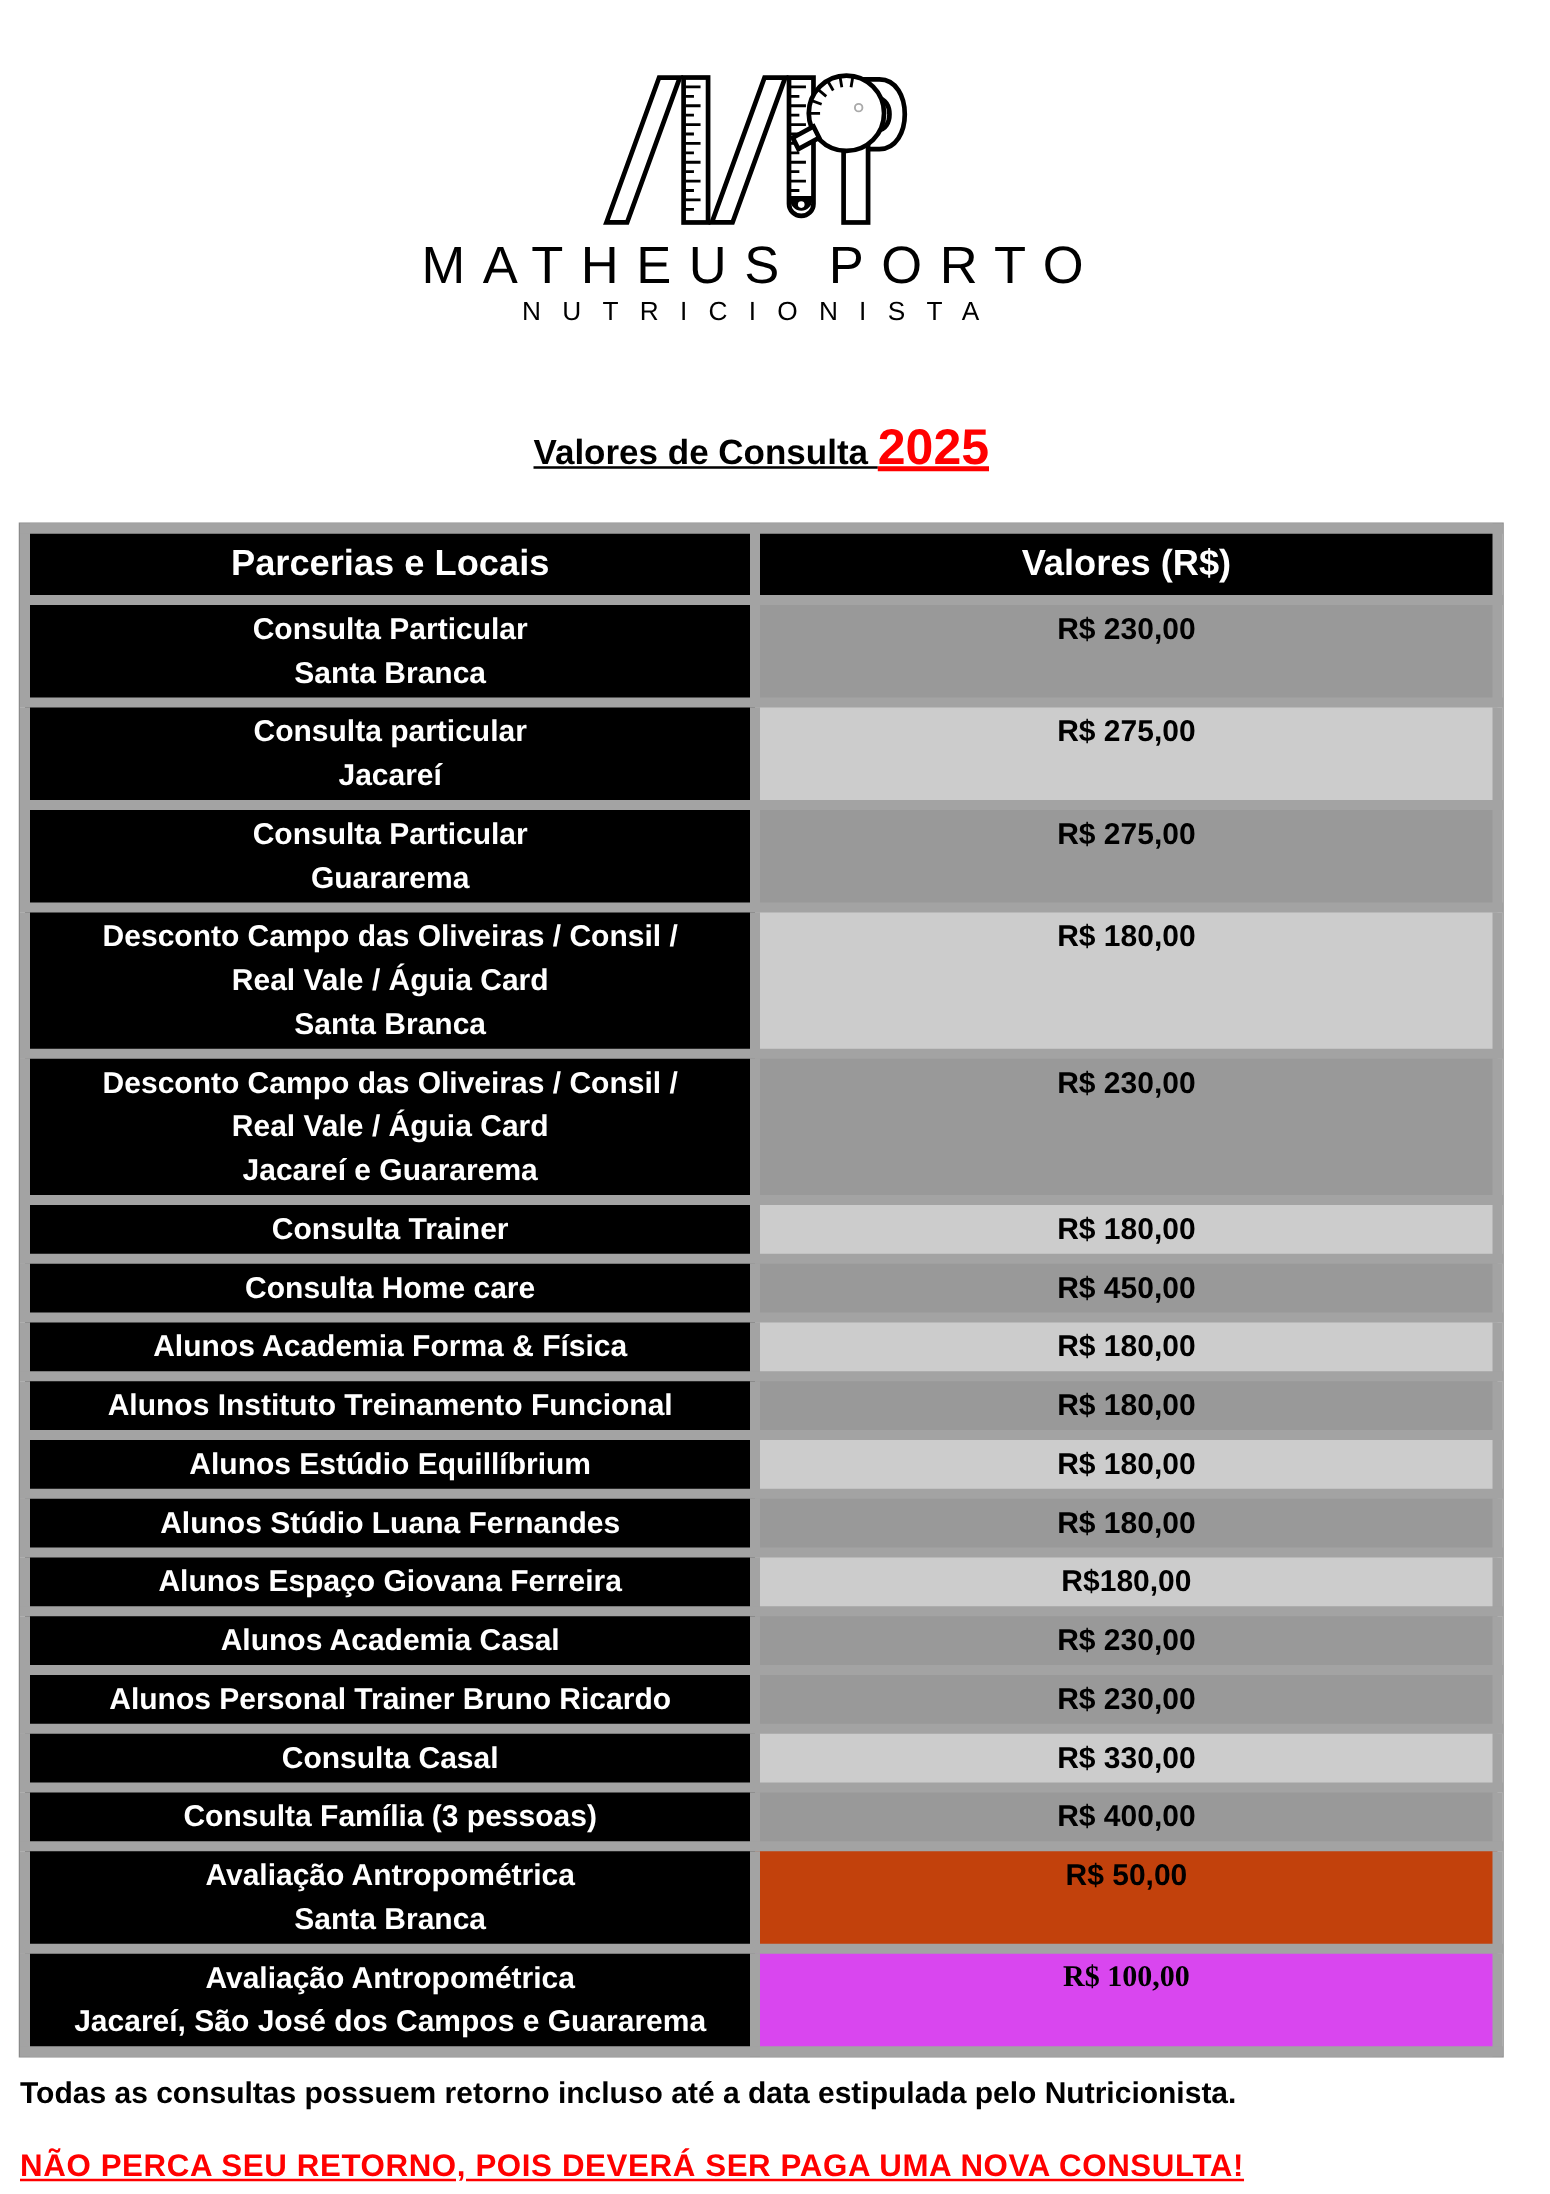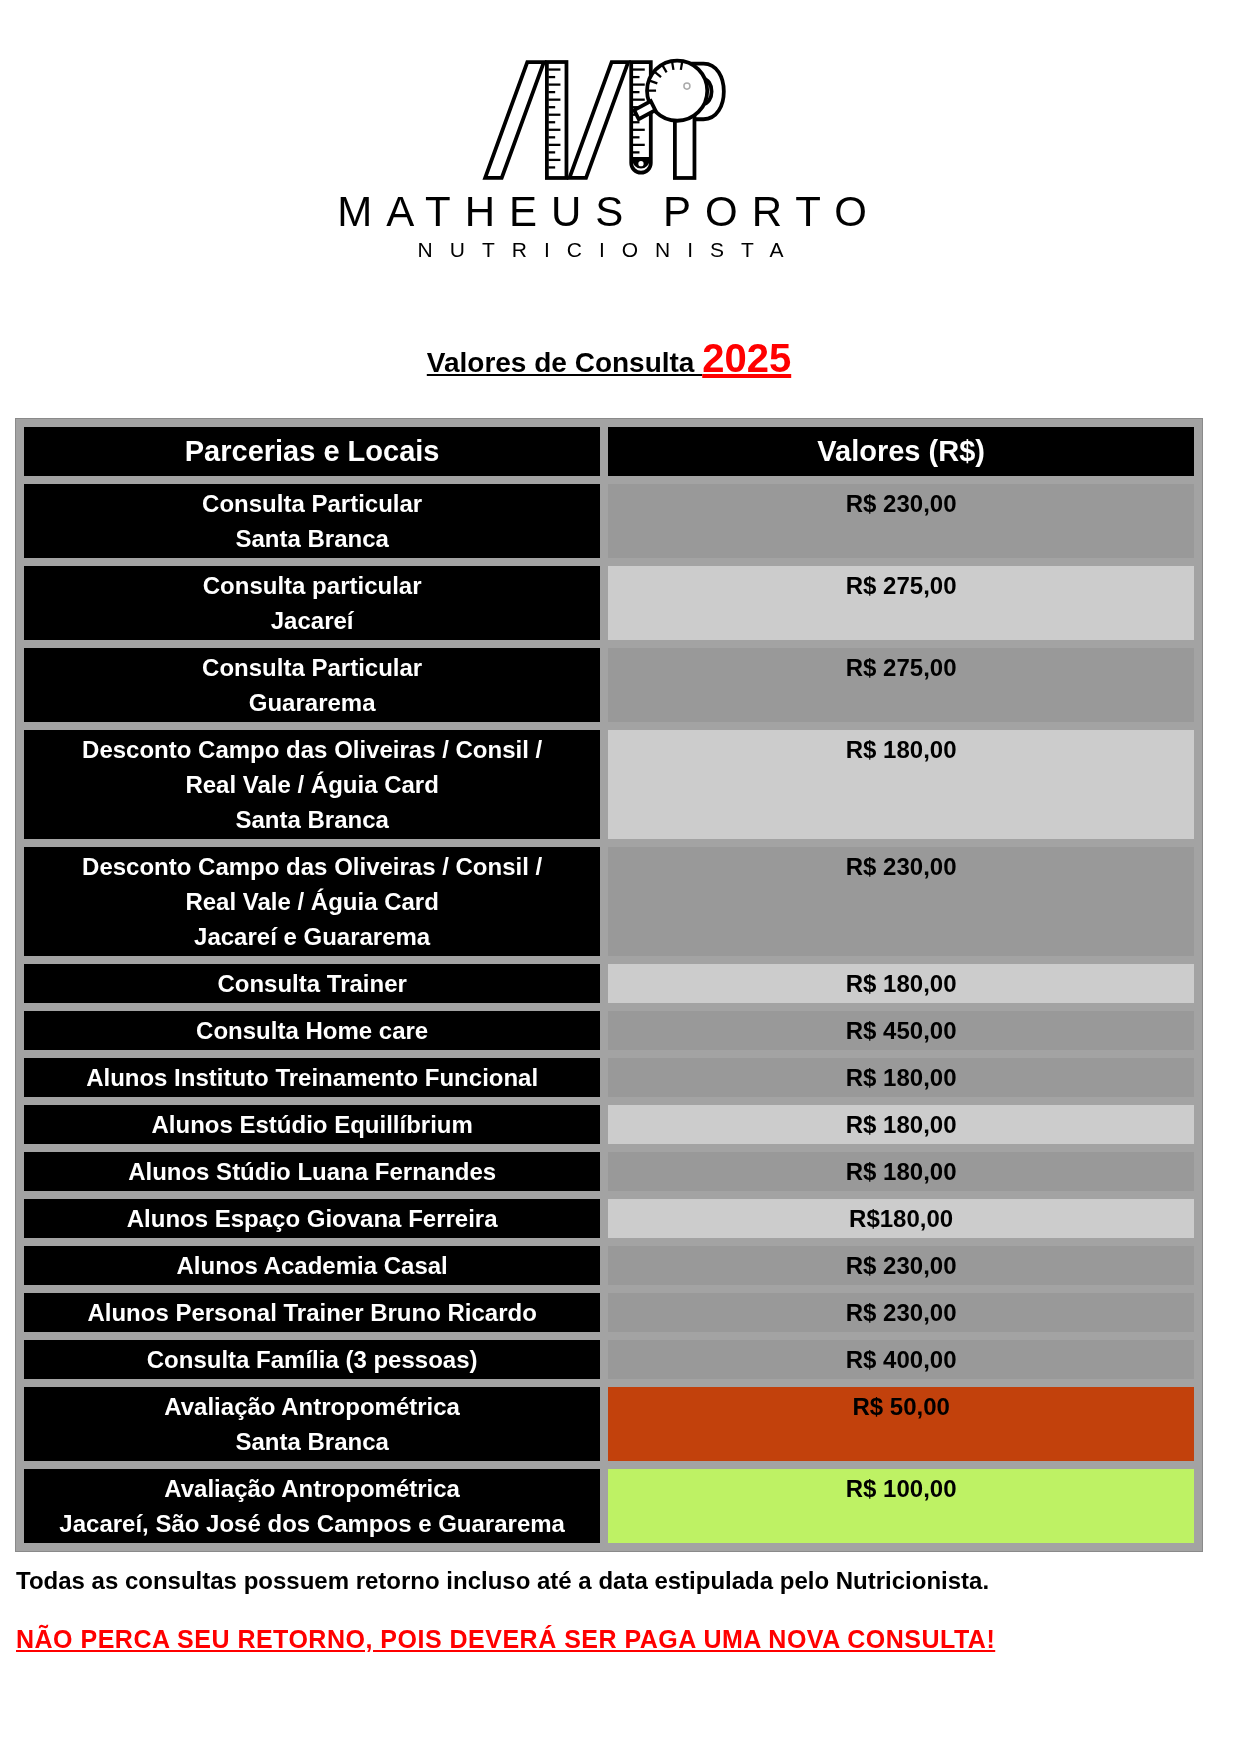--- a/index.html
+++ b/index.html
@@ -214,20 +214,24 @@
         </tr>
         <tr>
           <td class="label-cell">Consulta Trainer</td>
           <td class="value-cell" style="background: rgb(204, 204, 204);">R$ 180,00</td>
         </tr>
         <tr>
           <td class="label-cell">Consulta Home care</td>
           <td class="value-cell" style="background: rgb(153, 153, 153);">R$ 450,00</td>
         </tr>
         <tr>
+          <td class="label-cell">Alunos Academia Forma &amp; Física</td>
+          <td class="value-cell" style="background: rgb(204, 204, 204);">R$ 180,00</td>
+        </tr>
+        <tr>
           <td class="label-cell">Alunos Instituto Treinamento Funcional</td>
           <td class="value-cell" style="background: rgb(153, 153, 153);">R$ 180,00</td>
         </tr>
         <tr>
           <td class="label-cell">Alunos Estúdio Equillíbrium</td>
           <td class="value-cell" style="background: rgb(204, 204, 204);">R$ 180,00</td>
         </tr>
         <tr>
           <td class="label-cell">Alunos Stúdio Luana Fernandes</td>
           <td class="value-cell" style="background: rgb(153, 153, 153);">R$ 180,00</td>
@@ -236,34 +240,38 @@
           <td class="label-cell">Alunos Espaço Giovana Ferreira</td>
           <td class="value-cell" style="background: rgb(204, 204, 204);">R$180,00</td>
         </tr>
         <tr>
           <td class="label-cell">Alunos Academia Casal</td>
           <td class="value-cell" style="background: rgb(153, 153, 153);">R$ 230,00</td>
         </tr>
         <tr>
           <td class="label-cell">Alunos Personal Trainer Bruno Ricardo</td>
           <td class="value-cell" style="background: rgb(153, 153, 153);">R$ 230,00</td>
+        </tr>
+        <tr>
+          <td class="label-cell">Consulta Casal</td>
+          <td class="value-cell" style="background: rgb(204, 204, 204);">R$ 330,00</td>
         </tr>
         <tr>
           <td class="label-cell">Consulta Família (3 pessoas)</td>
           <td class="value-cell" style="background: rgb(153, 153, 153);">R$ 400,00</td>
         </tr>
         <tr>
           <td class="label-cell">Avaliação Antropométrica
 Santa Branca</td>
           <td class="value-cell" style="background: #c2410c;">R$ 50,00</td>
         </tr>
         <tr>
           <td class="label-cell">Avaliação Antropométrica
 Jacareí, São José dos Campos e Guararema</td>
-          <td class="value-cell" style="background: #bef264;">R$ 100,00</td>
+          <td class="value-cell" style="background: #d946ef; font-family: Liberation Serif, serif;">R$ 100,00</td>
         </tr>
       </tbody>
   </table>
 
   <div class="footer-note">Todas as consultas possuem retorno incluso até a data estipulada pelo Nutricionista.</div>
   <div class="footer-warning" style="color: rgb(255, 0, 0);">NÃO PERCA SEU RETORNO, POIS DEVERÁ SER PAGA UMA NOVA CONSULTA!</div>
 
 </div>
 
 </body></html>

